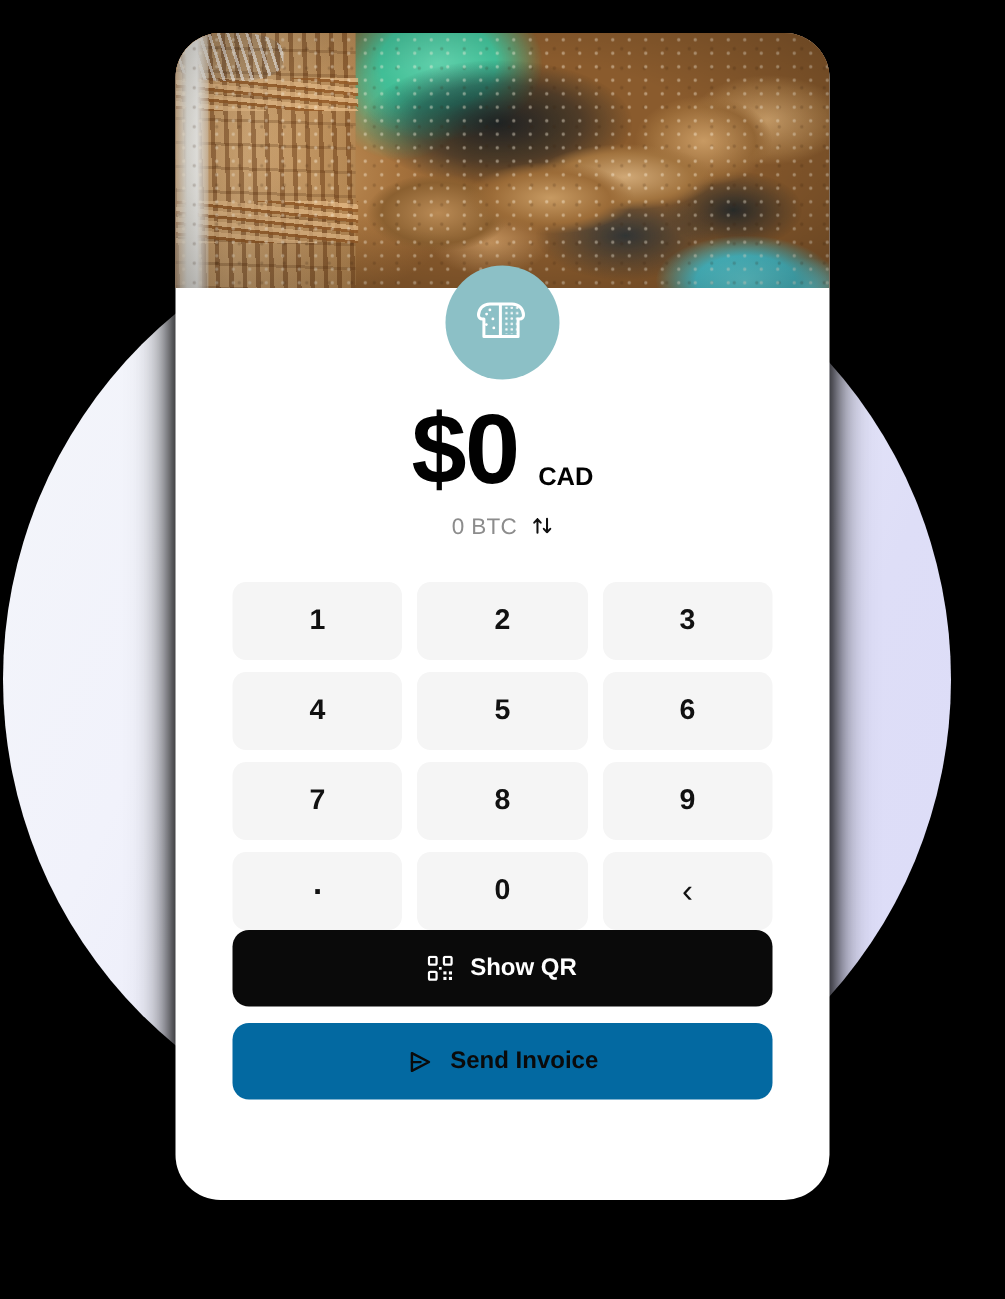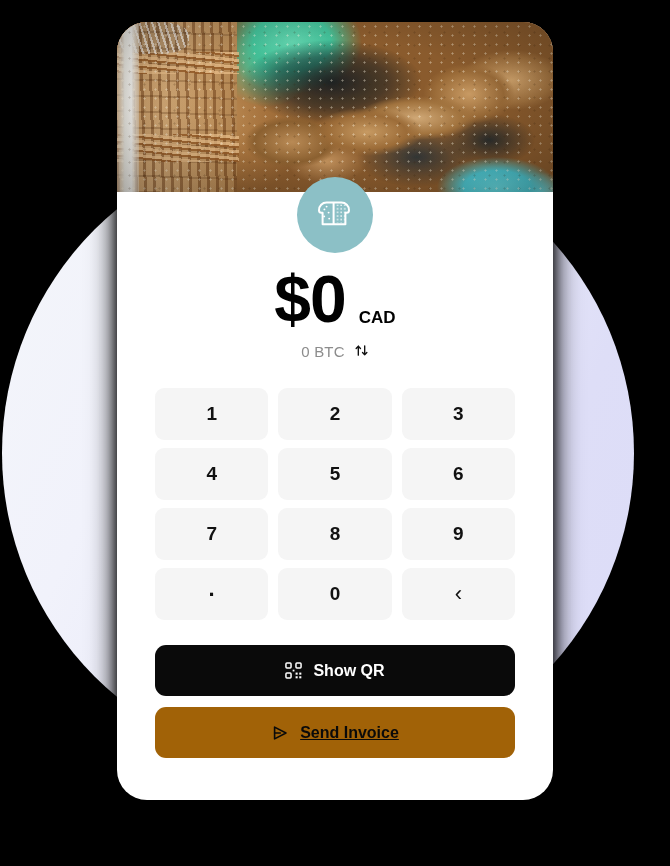--- a/index.html
+++ b/index.html
@@ -247,21 +247,20 @@
     color: #111111;
     cursor: pointer;
     padding: 0;
   }
   .key.key-dot { font-size: 22px; padding-bottom: 10px; }
   .key.key-back { font-size: 22px; font-weight: 400; }
 
   
   #actions {
     width: 100%;
-    margin-top: 25px;
     display: flex;
     flex-direction: column;
     gap: 11px;
   }
   .action-btn {
     height: 51px;
     border: none;
     border-radius: 11px;
     display: flex;
     align-items: center;
@@ -270,23 +269,22 @@
     font-family: "Liberation Sans", sans-serif;
     font-size: 16px;
     font-weight: 700;
     cursor: pointer;
   }
   #show-qr-button {
     background: #0a0a0a;
     color: #ffffff;
   }
   #send-invoice-button {
-    background: #a16207;
+    background: #0369a1;
     color: #0a0a0a;
-    text-decoration: underline;
   }
   .btn-ico { display: flex; align-items: center; }
 </style>
 </head>
 <body>
 
 <div id="page">
 
   <div id="backdrop-blob"></div>
 

